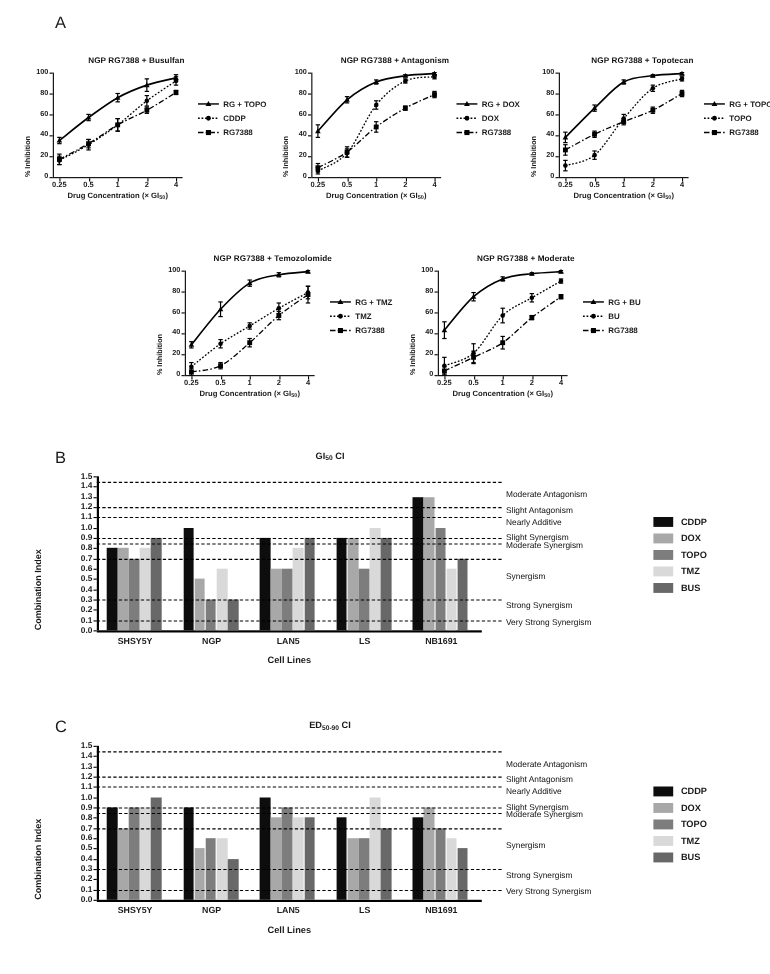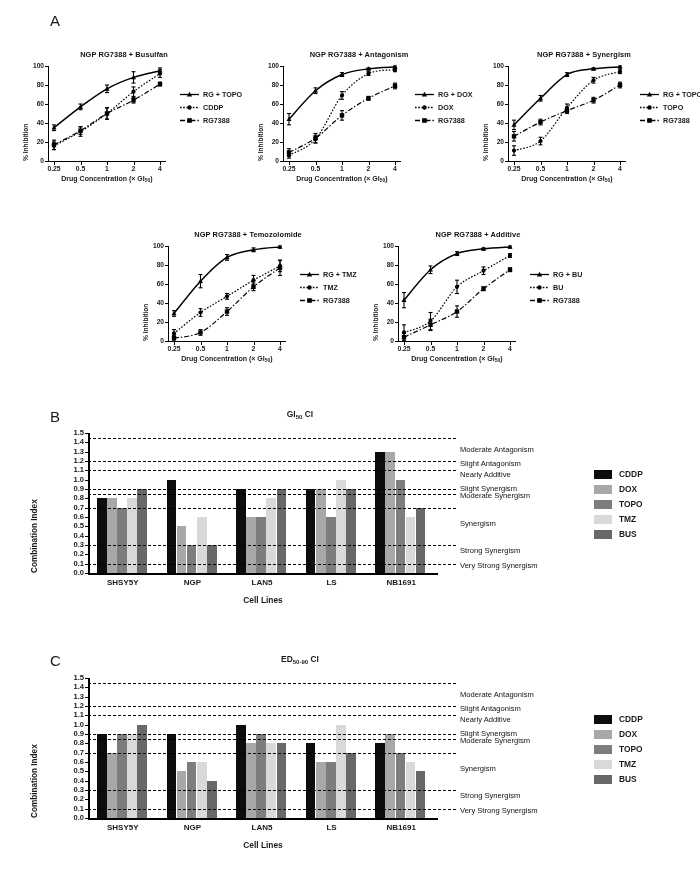--- a/index.html
+++ b/index.html
@@ -332,21 +332,21 @@
         <div class="dr-legend-row">
           <span class="dr-legend-key"><svg width="19" height="9" style="overflow:visible">
               <line x1="0" y1="4.5" x2="19" y2="4.5" stroke="#000" stroke-width="1.3" stroke-dasharray="5,2,1.4,2"></line>
               <rect x="7.2" y="2.2" width="4.6" height="4.6" fill="#000"></rect>
             </svg></span>
           <span class="dr-legend-label">RG7388</span>
         </div>
       </div>
     </div>
     <div class="dr-chart" style="left: 468px; top: 48px; width: 232px; height: 150px;">
-      <div class="dr-title" style="top: 2px;">NGP RG7388 + Synergism</div>
+      <div class="dr-title" style="top: 2px;">NGP RG7388 + Topotecan</div>
       <div class="dr-ylabel" style="left: 14px; top: 113px;">% Inhibition</div>
       <div class="dr-ytick" style="left: 16px; top: 109px; width: 20px;">0</div>
       <div class="dr-tickmark" style="left: 37px; top: 113px; width: 3px; height: 1.2px;"></div>
       <div class="dr-ytick" style="left: 16px; top: 90px; width: 20px;">20</div>
       <div class="dr-tickmark" style="left: 37px; top: 94px; width: 3px; height: 1.2px;"></div>
       <div class="dr-ytick" style="left: 16px; top: 71px; width: 20px;">40</div>
       <div class="dr-tickmark" style="left: 37px; top: 75px; width: 3px; height: 1.2px;"></div>
       <div class="dr-ytick" style="left: 16px; top: 52px; width: 20px;">60</div>
       <div class="dr-tickmark" style="left: 37px; top: 56px; width: 3px; height: 1.2px;"></div>
       <div class="dr-ytick" style="left: 16px; top: 33px; width: 20px;">80</div>
@@ -578,21 +578,21 @@
         <div class="dr-legend-row">
           <span class="dr-legend-key"><svg width="19" height="9" style="overflow:visible">
               <line x1="0" y1="4.5" x2="19" y2="4.5" stroke="#000" stroke-width="1.3" stroke-dasharray="5,2,1.4,2"></line>
               <rect x="7.2" y="2.2" width="4.6" height="4.6" fill="#000"></rect>
             </svg></span>
           <span class="dr-legend-label">RG7388</span>
         </div>
       </div>
     </div>
     <div class="dr-chart" style="left: 358px; top: 228px; width: 240px; height: 152px;">
-      <div class="dr-title" style="top: 2px;">NGP RG7388 + Additive</div>
+      <div class="dr-title" style="top: 2px;">NGP RG7388 + Moderate</div>
       <div class="dr-ylabel" style="left: 14px; top: 113px;">% Inhibition</div>
       <div class="dr-ytick" style="left: 16px; top: 109px; width: 20px;">0</div>
       <div class="dr-tickmark" style="left: 37px; top: 113px; width: 3px; height: 1.2px;"></div>
       <div class="dr-ytick" style="left: 16px; top: 90px; width: 20px;">20</div>
       <div class="dr-tickmark" style="left: 37px; top: 94px; width: 3px; height: 1.2px;"></div>
       <div class="dr-ytick" style="left: 16px; top: 71px; width: 20px;">40</div>
       <div class="dr-tickmark" style="left: 37px; top: 75px; width: 3px; height: 1.2px;"></div>
       <div class="dr-ytick" style="left: 16px; top: 52px; width: 20px;">60</div>
       <div class="dr-tickmark" style="left: 37px; top: 56px; width: 3px; height: 1.2px;"></div>
       <div class="dr-ytick" style="left: 16px; top: 33px; width: 20px;">80</div>

